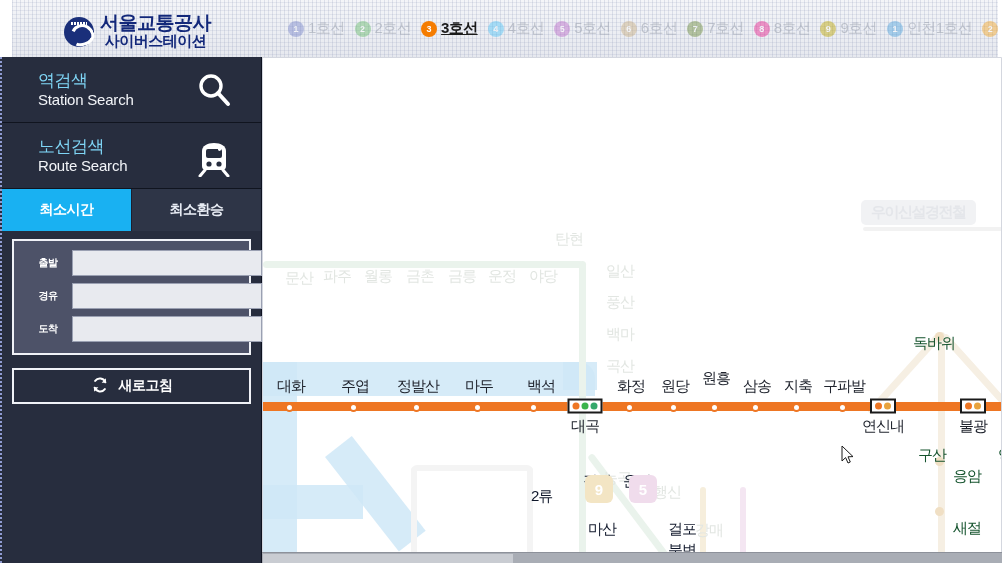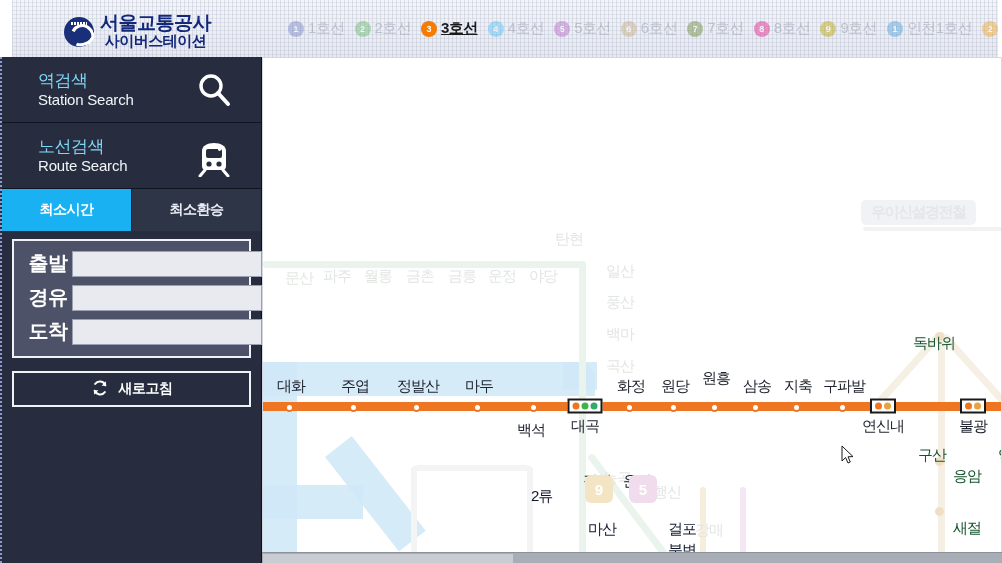--- a/index.html
+++ b/index.html
@@ -136,21 +136,21 @@
     border: 2px solid #f0f2f7;
     padding: 9px 10px 11px 10px;
   }
   .form-row {
     display: flex; align-items: center;
     margin-bottom: 7px;
   }
   .form-row:last-child { margin-bottom: 0; }
   .form-label {
     width: 48px; flex: 0 0 48px;
-    font-size: 20px; font-weight: bold; color: #ffffff;
+    font-size: 10px; font-weight: bold; color: #ffffff;
     letter-spacing: -0.5px; text-align: center;
   }
   .form-input {
     flex: 1; height: 26px;
     background: #e8eaef;
     border: 1px solid #9aa0b2;
     font-size: 13px;
     padding: 0 6px;
     color: #20242e;
     font-family: "Liberation Sans", sans-serif;
@@ -463,21 +463,21 @@
       <div id="line3-stations">
           <div class="st" style="left: 28px; top: 349px;"></div>
           <div class="st-label" style="left: 28px; top: 320px;">대화</div>
           <div class="st" style="left: 92px; top: 349px;"></div>
           <div class="st-label" style="left: 92px; top: 320px;">주엽</div>
           <div class="st" style="left: 155px; top: 349px;"></div>
           <div class="st-label" style="left: 155px; top: 320px;">정발산</div>
           <div class="st" style="left: 216px; top: 349px;"></div>
           <div class="st-label" style="left: 216px; top: 320px;">마두</div>
           <div class="st" style="left: 272px; top: 349px;"></div>
-          <div class="st-label" style="left: 268px; top: 320px; margin-top: 44px;">백석</div>
+          <div class="st-label" style="left: 278px; top: 320px;">백석</div>
           <div class="xfer" style="left: 322px; top: 349px; width: 35px;">
             <i style="background: rgb(238, 118, 35);"></i>
             <i style="background: rgb(60, 180, 75);"></i>
             <i style="background: rgb(53, 168, 107);"></i>
           </div>
           <div class="st-label" style="left: 322px; top: 360px;">대곡</div>
           <div class="st" style="left: 368px; top: 349px;"></div>
           <div class="st-label" style="left: 368px; top: 320px;">화정</div>
           <div class="st" style="left: 412px; top: 349px;"></div>
           <div class="st-label" style="left: 412px; top: 320px;">원당</div>

